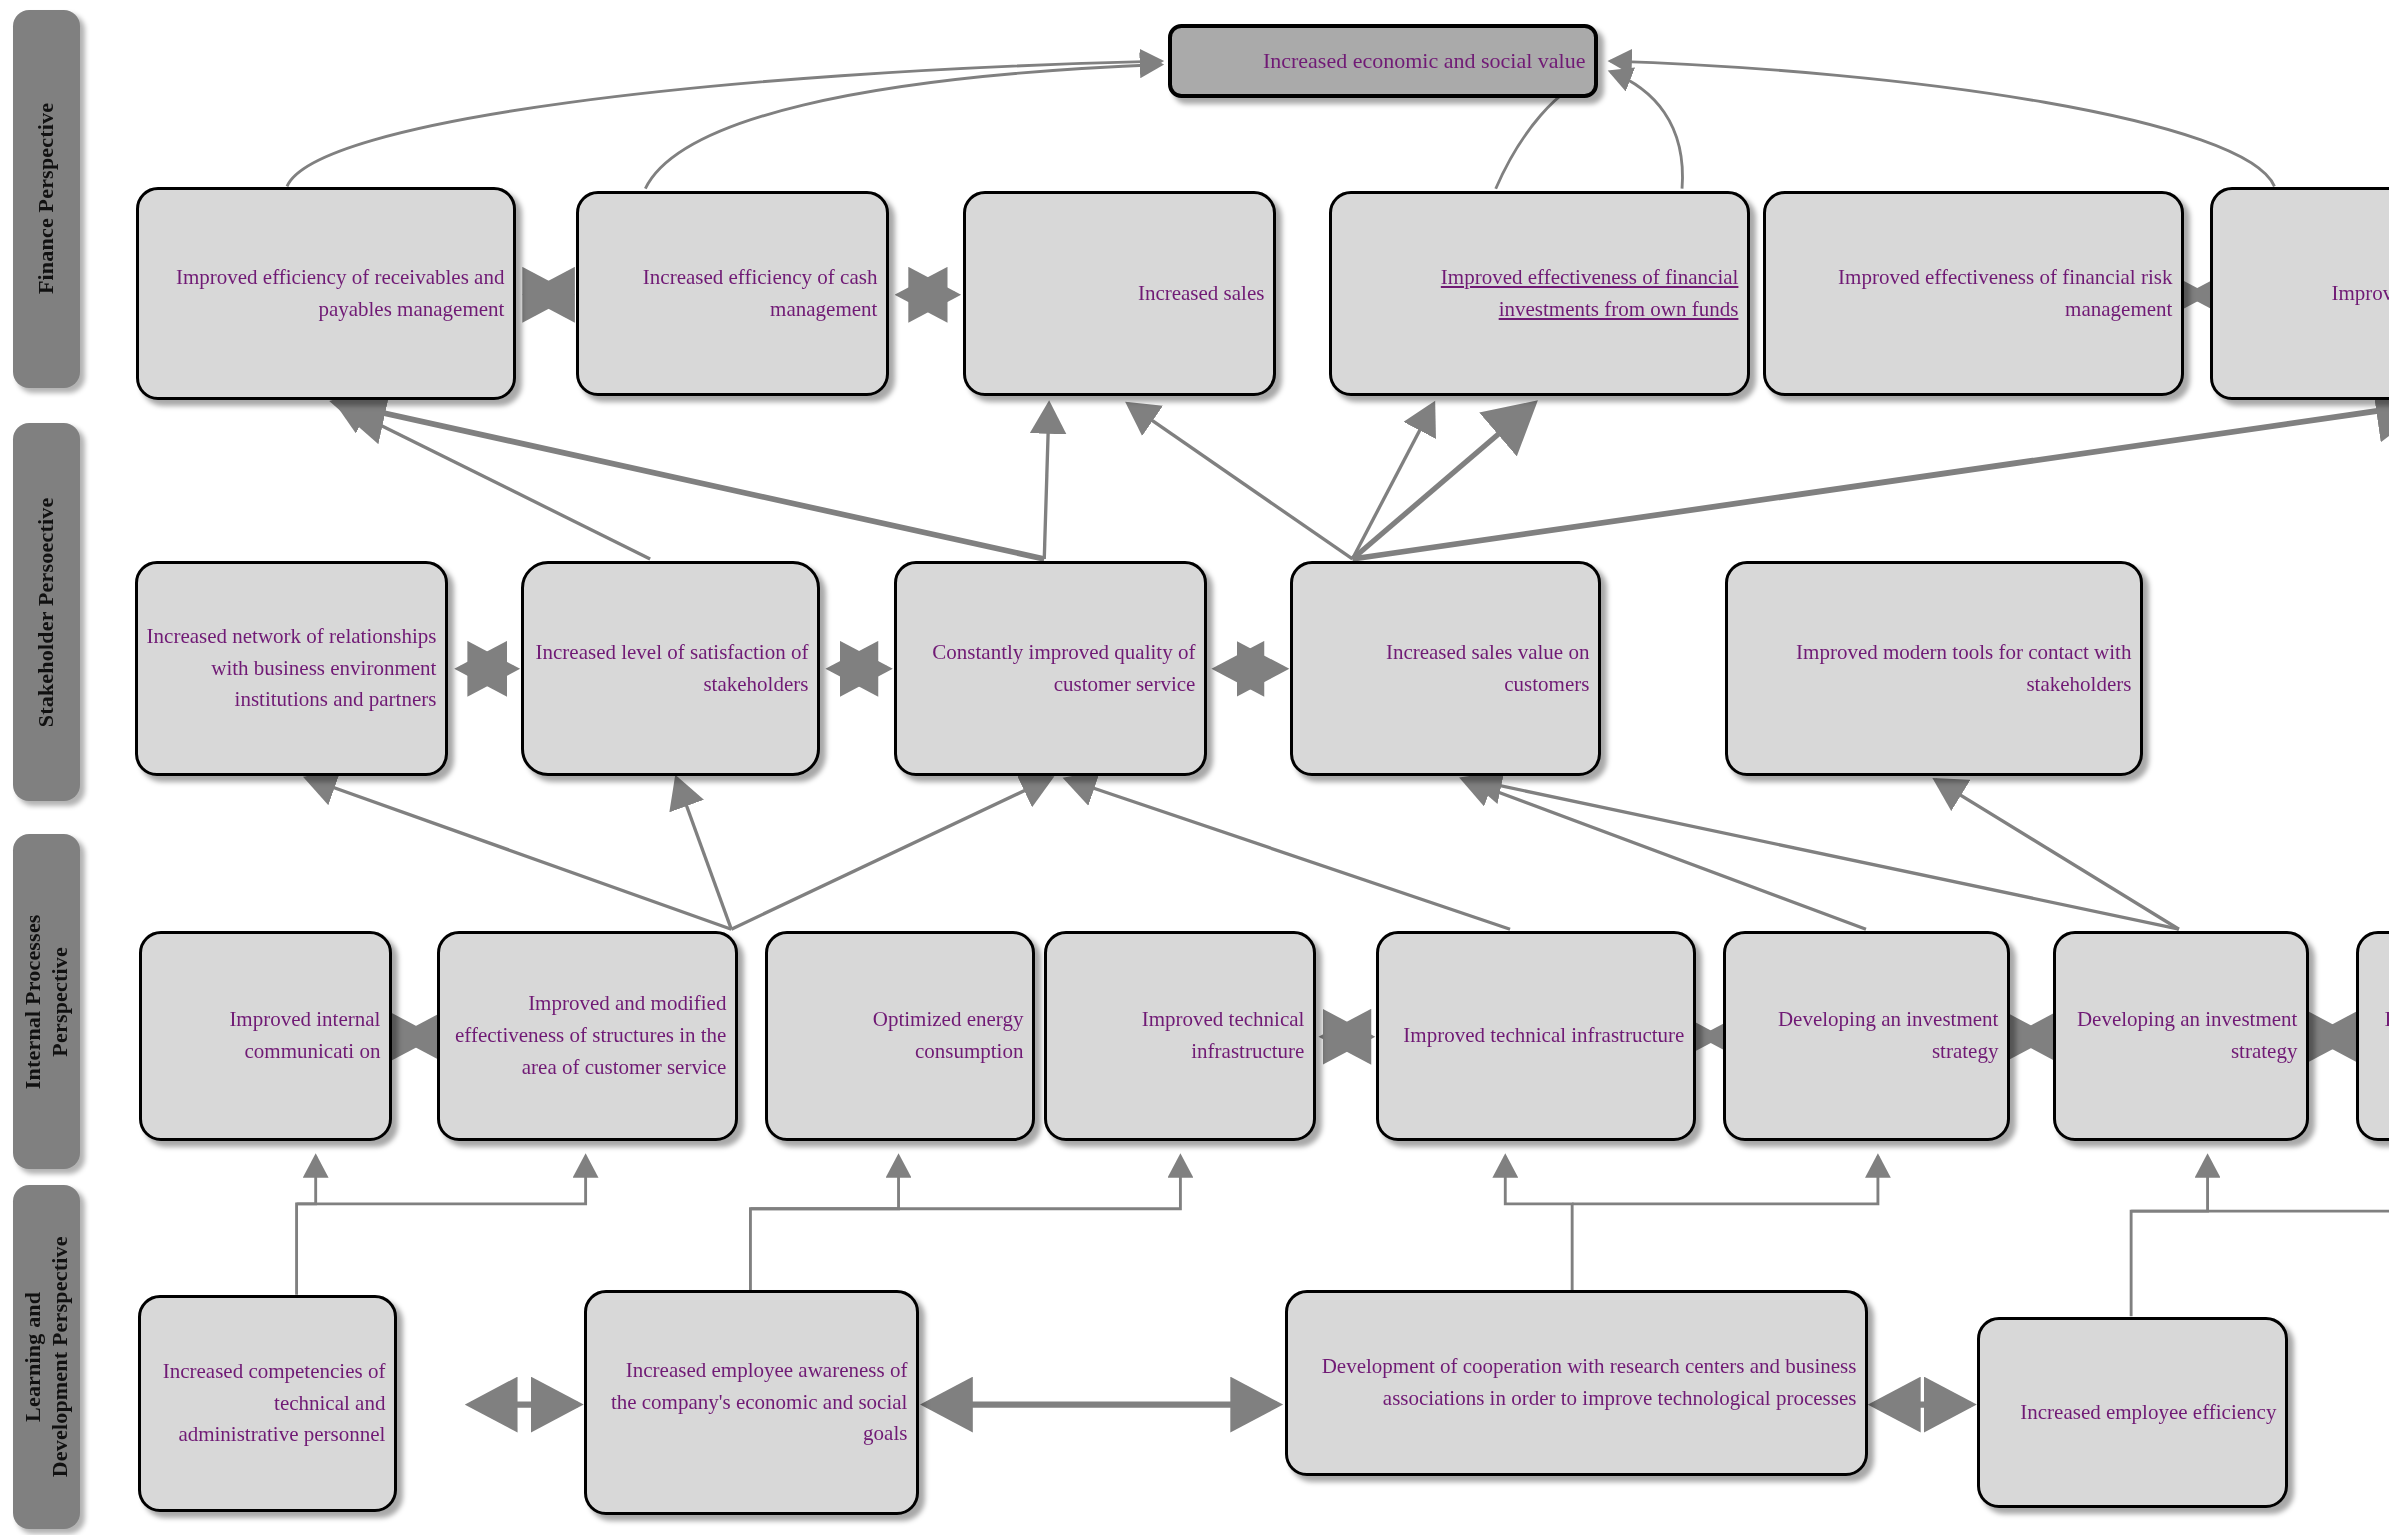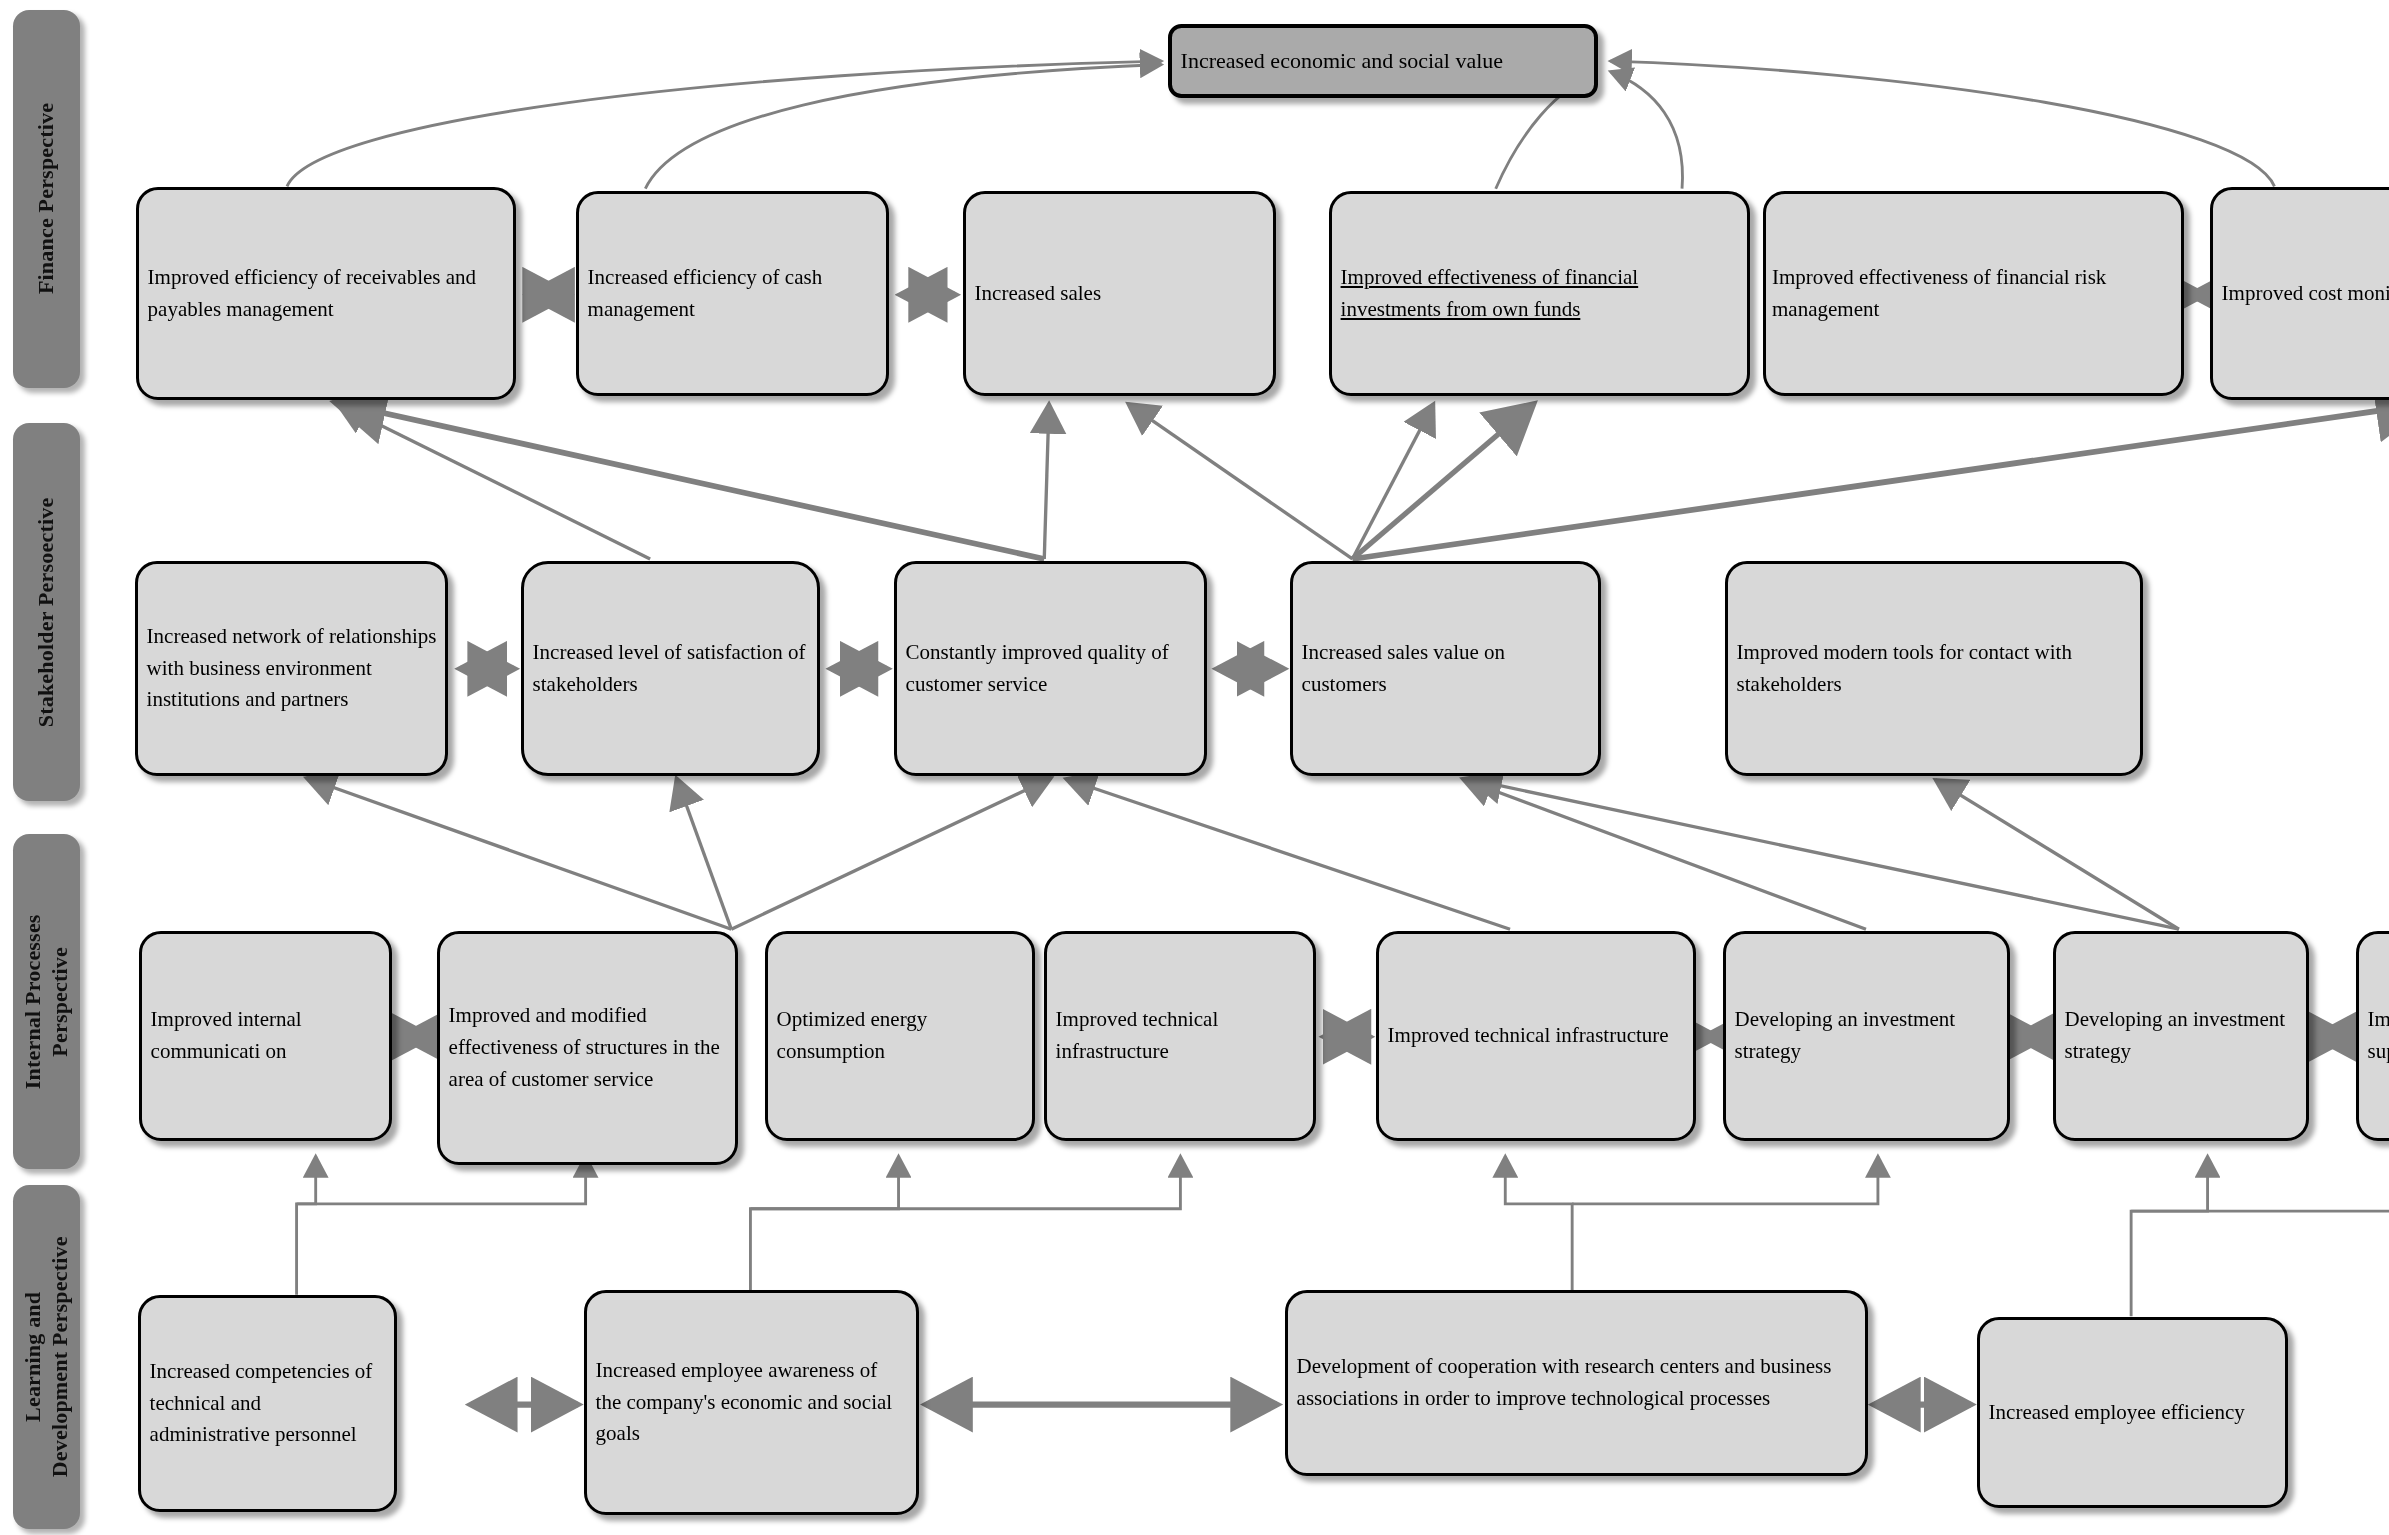--- a/index.html
+++ b/index.html
@@ -45,24 +45,24 @@
   
   .node {
     position: absolute;
     background: #d8d8d8;
     border: 3.3px solid #000000;
     border-radius: 22px;
     box-shadow: 5.3px 5.3px 5.7px rgba(0,0,0,0.34);
     display: flex;
     align-items: center;
     justify-content: center;
-    text-align: left;
+    text-align: right;
     box-sizing: border-box;
     padding: 4.8px 8.6px;
-    color: #000000;
+    color: #701a75;
     font-size: 21px;
     line-height: 1.52;
   }
   .node.goal {
     background: #aaaaaa;
     border-width: 4.3px;
     border-radius: 13.4px;
     font-size: 22px;
   }
   .node .cap { display: block; width: 100%; }
@@ -202,21 +202,21 @@
   <div class="node" style="left:1290px; top:561px; width:311px; height:215px;">
     <span class="cap">Increased sales value on customers</span>
   </div>
   <div class="node" style="left:1725px; top:561px; width:418px; height:215px;">
     <span class="cap">Improved modern tools for contact with stakeholders</span>
   </div>
 
   <div class="node" style="left:139px; top:931px; width:253px; height:210px;">
     <span class="cap">Improved internal communicati on</span>
   </div>
-  <div class="node" style="left:437px; top:931px; width:301px; height:234px;">
+  <div class="node" style="left:437px; top:931px; width:301px; height:210px;">
     <span class="cap">Improved and modified effectiveness of structures in the area of customer service</span>
   </div>
   <div class="node" style="left:765px; top:931px; width:270px; height:210px;">
     <span class="cap">Optimized energy consumption</span>
   </div>
   <div class="node" style="left:1044px; top:931px; width:272px; height:210px;">
     <span class="cap">Improved technical infrastructure</span>
   </div>
   <div class="node" style="left:1376px; top:931px; width:320px; height:210px;">
     <span class="cap">Improved technical infrastructure</span>

